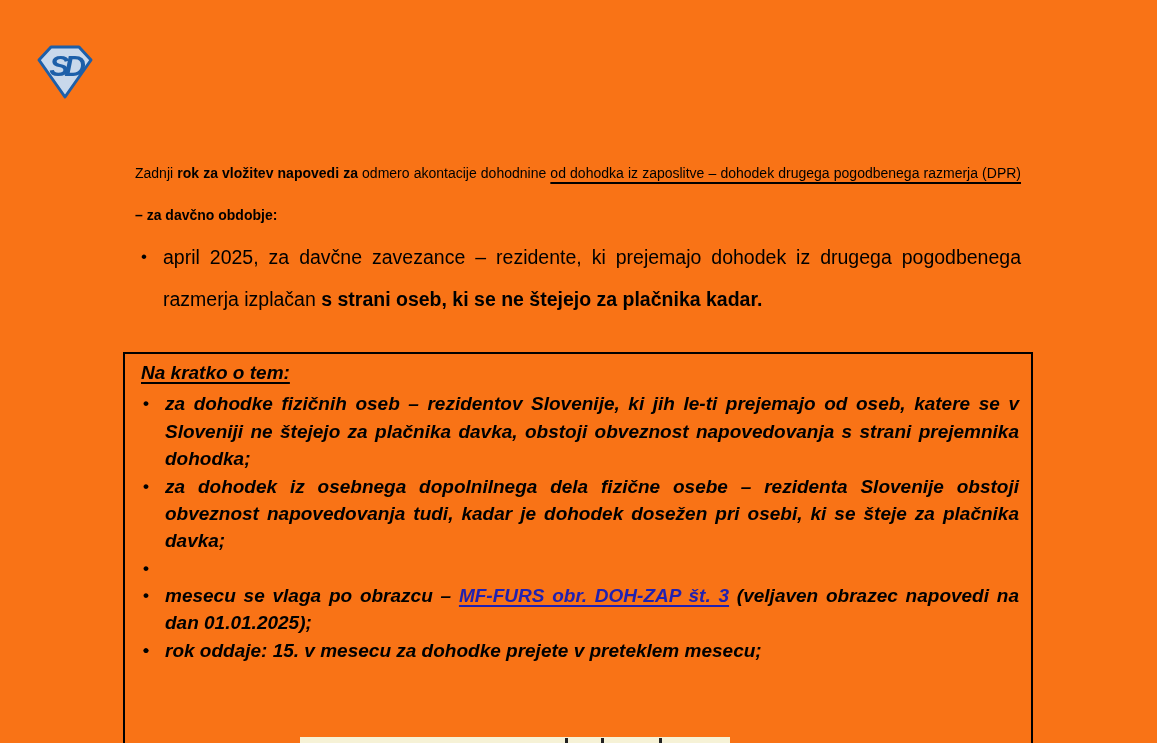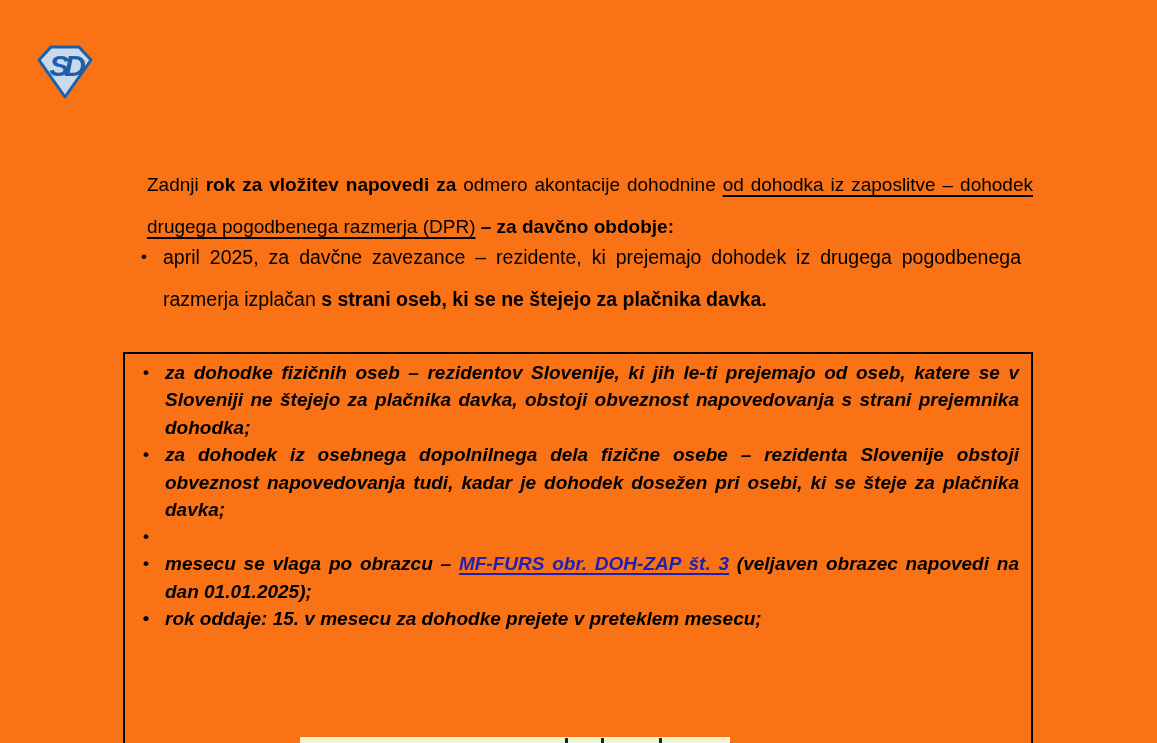--- a/index.html
+++ b/index.html
@@ -13,23 +13,23 @@
     color: #000000;
   }
 
   
   .logo { position: absolute; left: 33px; top: 43px; width: 64px; height: 58px; }
 
   
   .intro {
     position: absolute;
     left: 135px; top: 152px; width: 886px;
-    font-size: 19px; line-height: 42px;
+    font-size: 14px; line-height: 42px;
     text-align: justify;
-    margin: 12px;
+    margin: 0;
   }
   .intro b { font-weight: bold; }
   .u {
     text-decoration: underline;
     text-decoration-thickness: 2px;
     text-underline-offset: 4px;
   }
 
   
   .ibullet {
@@ -107,24 +107,25 @@
     <svg viewBox="0 0 64 58" width="64" height="58">
       <path d="M6,17 L18,4 L46,4 L58,17 L32,54 Z" fill="#C9D8EB" stroke="#1D5FA9" stroke-width="3" stroke-linejoin="round"></path>
       <text x="32" y="33" text-anchor="middle" font-size="30" font-weight="bold" font-style="italic" letter-spacing="-5" fill="#1D5FA9">SD</text>
     </svg>
   </div>
 
   <p class="intro"><span>Zadnji </span><b>rok za vložitev napovedi za </b><span>odmero akontacije dohodnine </span><span class="u">od dohodka iz zaposlitve – dohodek drugega pogodbenega razmerja (DPR)</span><b> – za davčno obdobje:</b></p>
 
   <div class="ibullet">
     <span class="mk">•</span>
-    <span class="tx"><span>april 2025, za davčne zavezance – rezidente, ki prejemajo dohodek iz drugega pogodbenega razmerja izplačan </span><b>s strani oseb, ki se ne štejejo za plačnika davka.</b></span>
+    <span class="tx"><span>april 2025, za davčne zavezance – rezidente, ki prejemajo dohodek iz drugega pogodbenega razmerja izplačan </span><b>s strani oseb, ki se ne štejejo za plačnika kadar.</b></span>
   </div>
 
   <div class="box">
+    <div class="box-title"><span class="u">Na kratko o tem:</span></div>
     <ul id="box-list">
         <li><span class="mk">•</span><span><span>za dohodke fizičnih oseb – rezidentov Slovenije, ki jih le-ti prejemajo od oseb, katere se v Sloveniji ne štejejo za plačnika davka, obstoji obveznost napovedovanja s strani prejemnika dohodka;</span></span></li>
         <li><span class="mk">•</span><span><span>za dohodek iz osebnega dopolnilnega dela fizične osebe – rezidenta Slovenije obstoji obveznost napovedovanja tudi, kadar je dohodek dosežen pri osebi, ki se šteje za plačnika davka;</span></span></li>
         <li><span class="mk">•</span></li>
         <li class="gap"><span class="mk">•</span><span><span>mesecu se vlaga po obrazcu – </span><a href="#" class="doclink">MF-FURS obr. DOH-ZAP št. 3</a><span> (veljaven obrazec napovedi na dan 01.01.2025);</span></span></li>
         <li><span class="mk">•</span></li>
         <li><span class="mk">•</span><span><span>rok oddaje: 15. v mesecu za dohodke prejete v preteklem mesecu;</span></span></li>
       </ul>
   </div>
 

